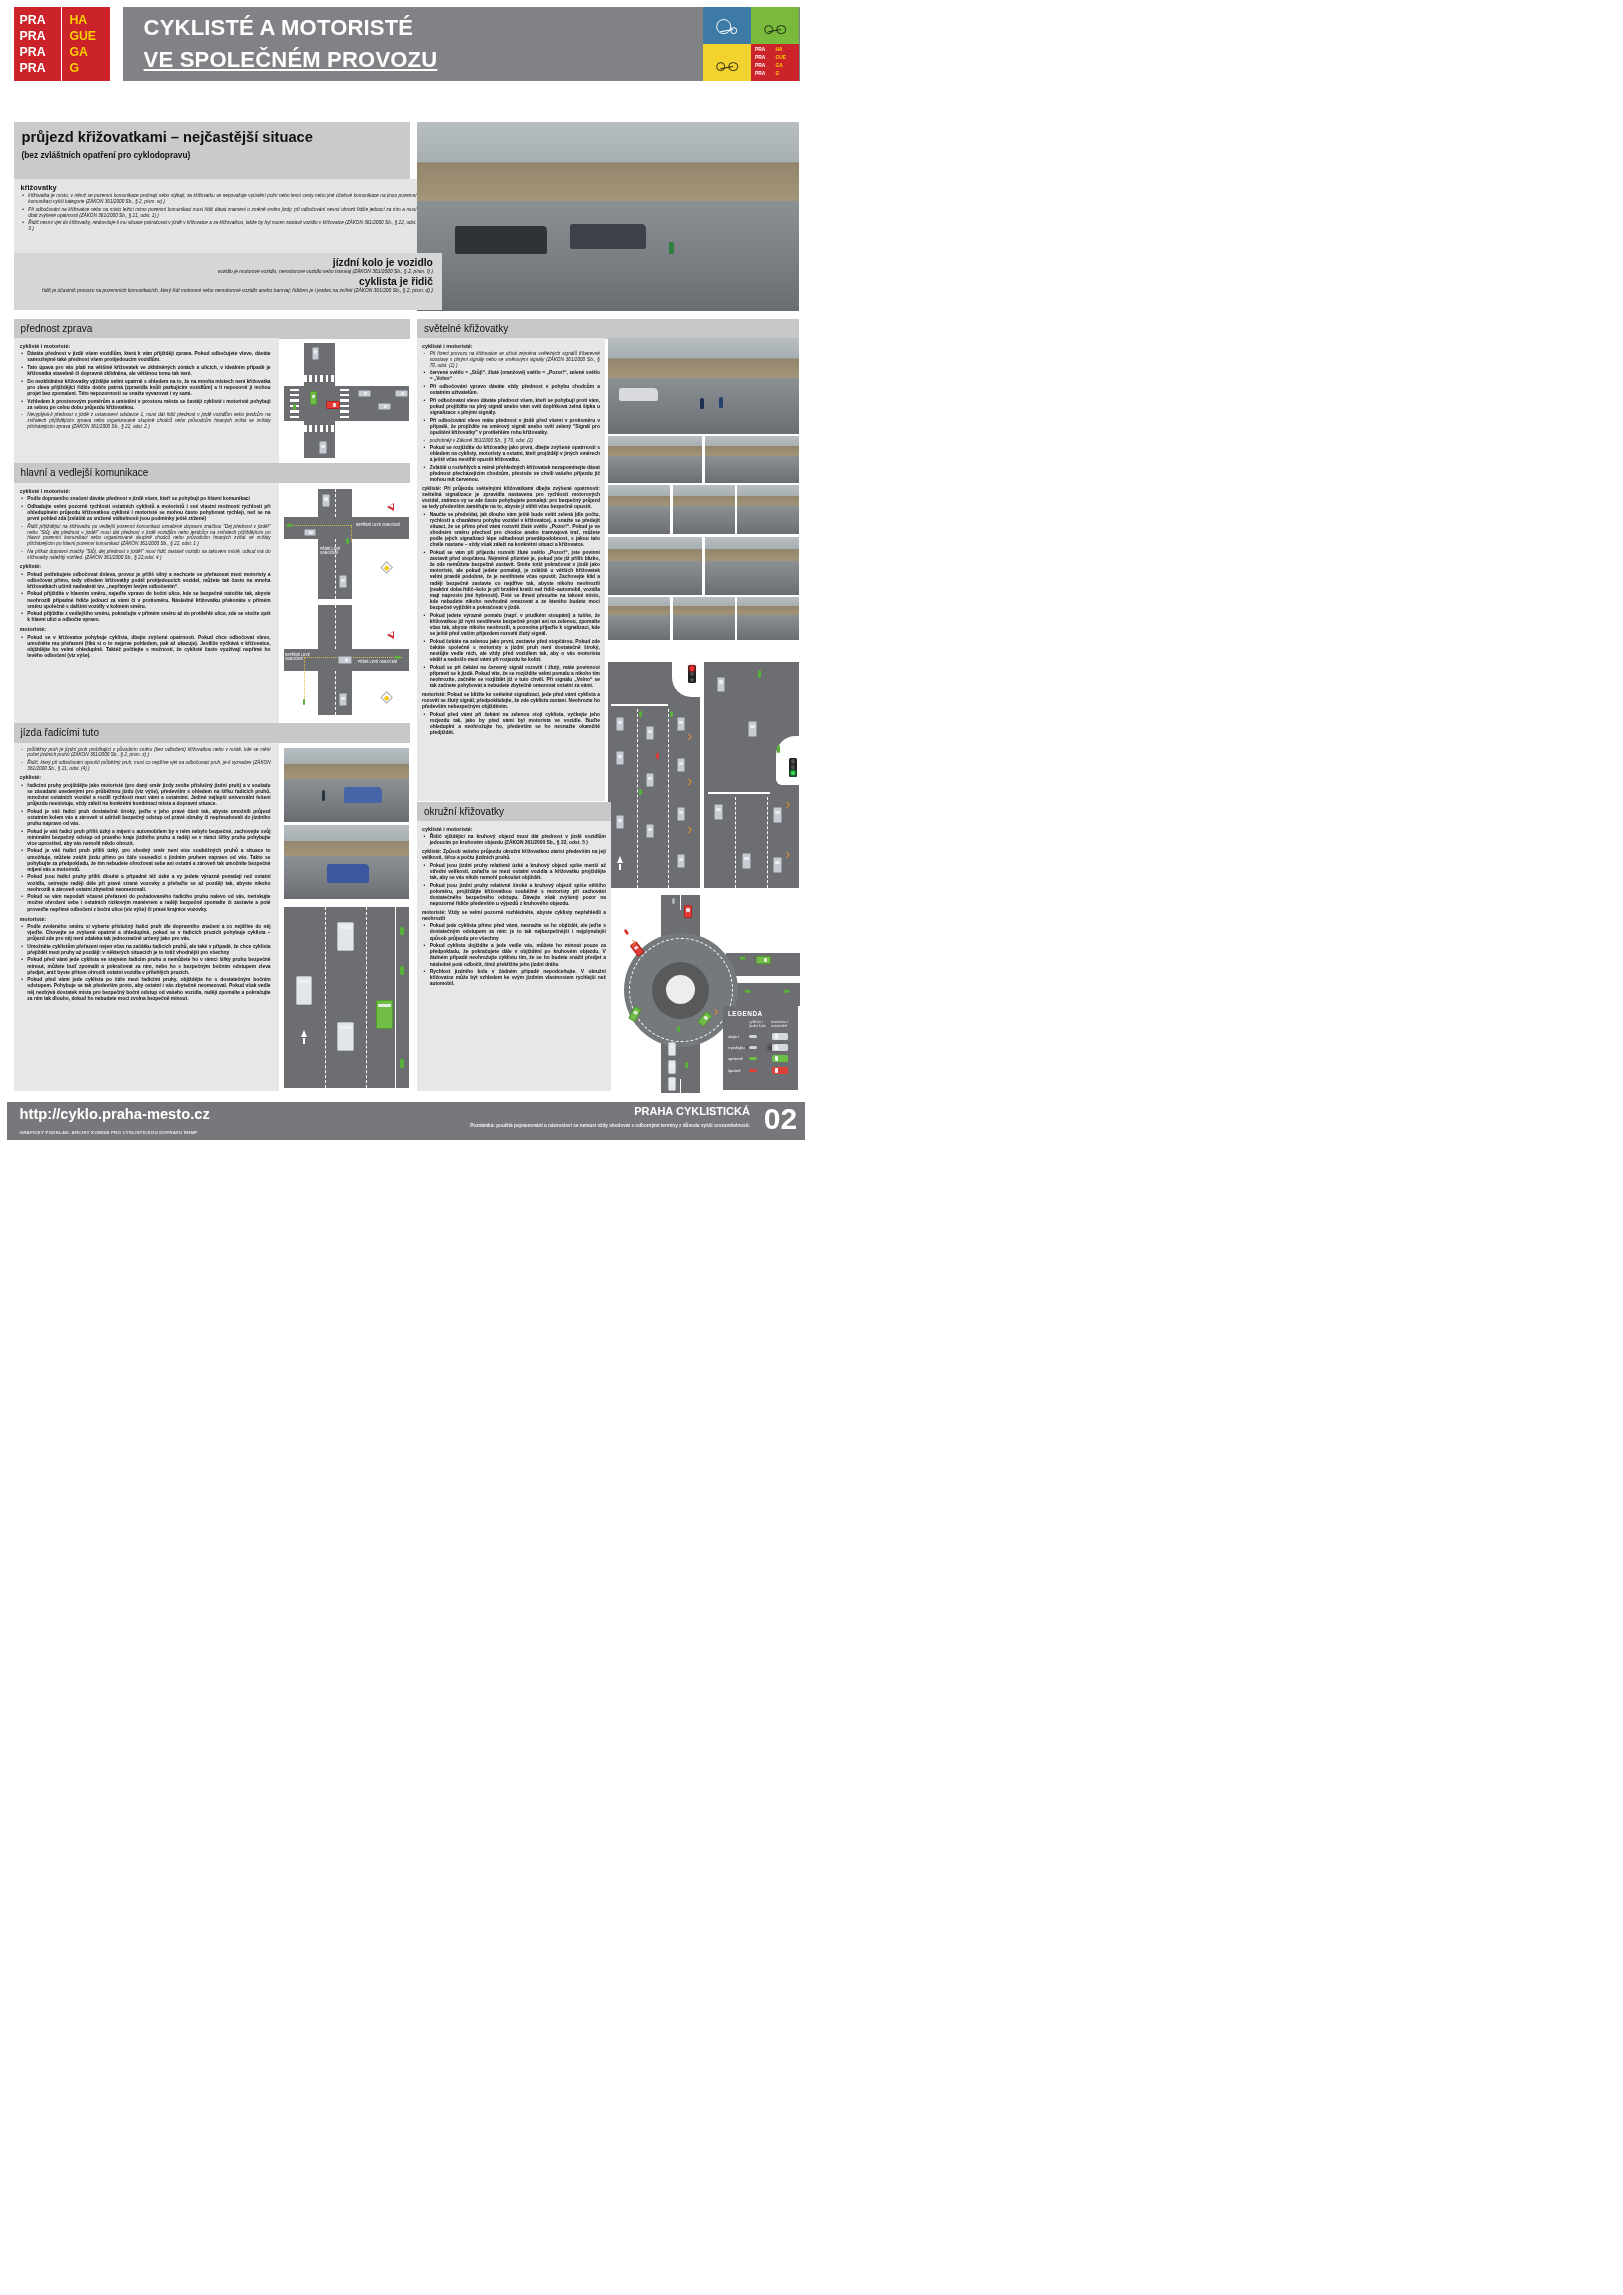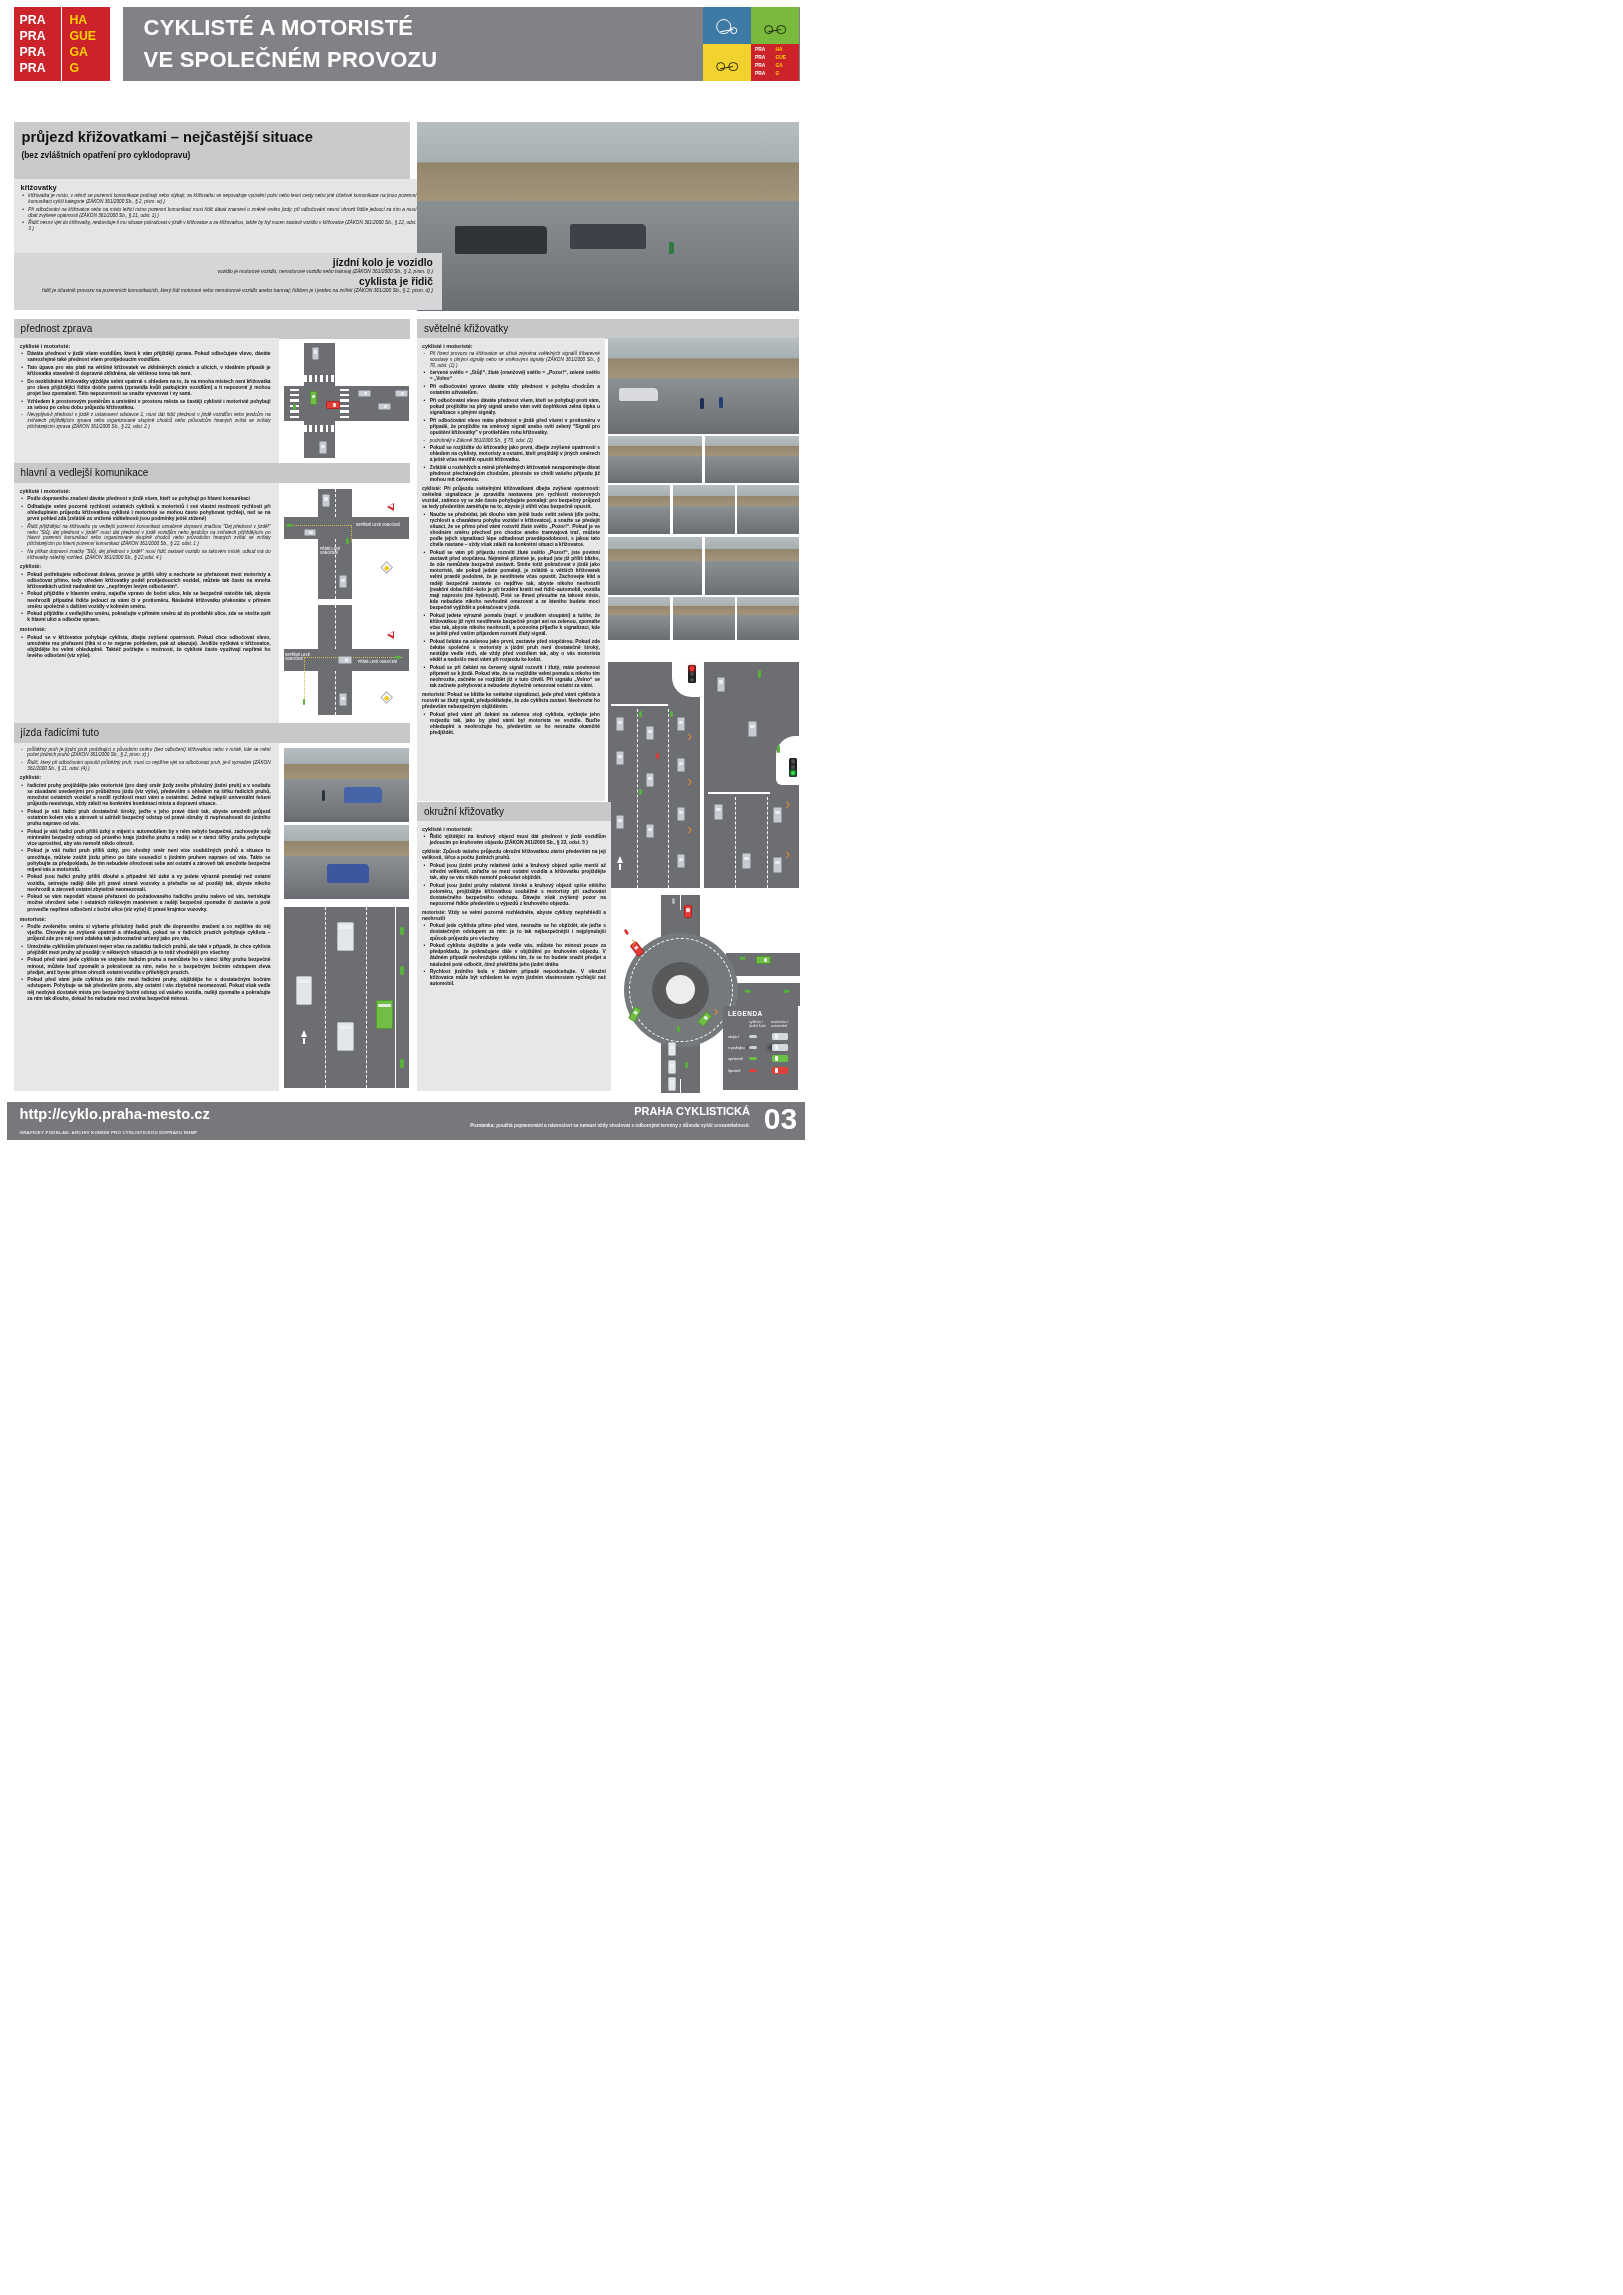--- a/index.html
+++ b/index.html
@@ -128,21 +128,21 @@
 
         <div class="logo-row"><span class="a">PRA</span><span class="b">GUE</span></div>
 
         <div class="logo-row"><span class="a">PRA</span><span class="b">GA</span></div>
 
         <div class="logo-row"><span class="a">PRA</span><span class="b">G</span></div>
       </div>
   </div>
   <div class="abs hdr-banner">
     <div class="hdr-title" style="top:7.8px;">CYKLISTÉ A MOTORISTÉ</div>
-    <div class="hdr-title" style="top:40px;">VE SPOLEČNÉM PROVOZU</div>
+    <div class="hdr-title" style="top:40px;text-decoration:underline;">VE SPOLEČNÉM PROVOZU</div>
   </div>
   <div class="abs hdr-squares">
     <div class="sq sq-blue">
         <span class="mini-bike penny">
           <i></i>
         </span>
       </div>
     <div class="sq sq-green">
         <span class="mini-bike">
           <i></i>
@@ -712,17 +712,17 @@
     </div>
   </div>
 
   <div class="abs footer">
     <div class="ft-url">http://cyklo.praha-mesto.cz</div>
     <div class="ft-credit">GRAFICKÝ PODKLAD: ARCHIV KOMISE PRO CYKLISTICKOU DOPRAVU RHMP</div>
     <div class="ft-right">
       <div class="ft-brand">PRAHA CYKLISTICKÁ</div>
       <div class="ft-note">Poznámka: použitá pojmenování a názvosloví se nemusí vždy shodovat s odbornými termíny z důvodu vyšší srozumitelnosti.</div>
     </div>
-    <div class="ft-num">03</div>
+    <div class="ft-num">02</div>
   </div>
 
 </div>
 
 
 </body></html>

